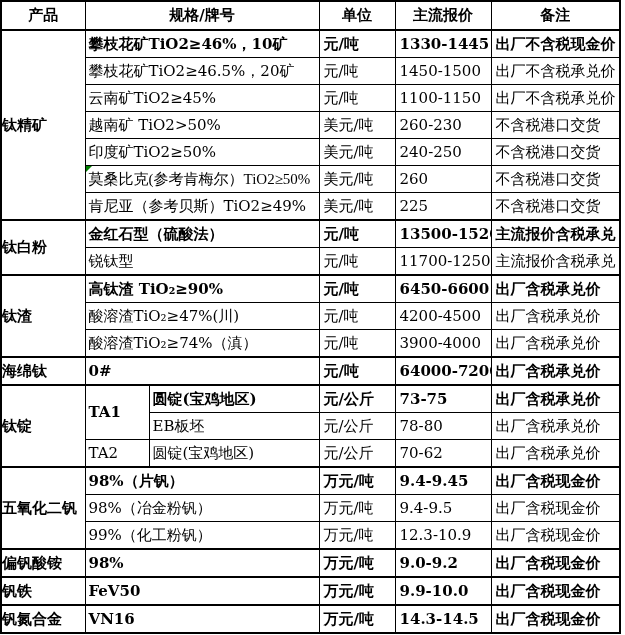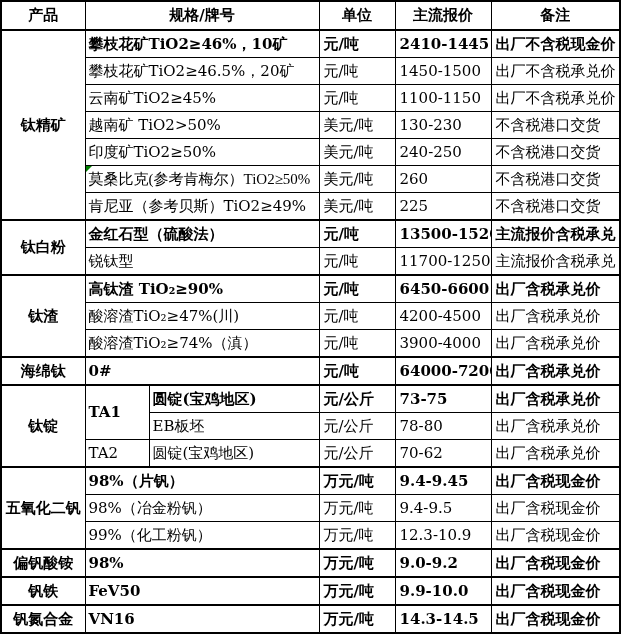--- a/index.html
+++ b/index.html
@@ -29,21 +29,20 @@
     line-height: 1.1;
   }
   .price-table thead tr { height: 29px; }
   .price-table thead th {
     font-weight: bold;
     text-align: center;
     border-bottom: 2px solid #000000;
     padding: 0;
   }
   .price-table td.product {
-    text-align: center;
     padding: 0;
   }
   .price-table td.spec, .price-table td.spec2, .price-table td.grade {
     text-align: left;
   }
   .price-table td.unit, .price-table td.price, .price-table td.note {
     text-align: left;
     padding-left: 4px;
   }
   .price-table tr.group-start td { border-top: 2px solid #000000; font-weight: bold; }
@@ -78,39 +77,39 @@
       <th>主流报价</th>
       <th>备注</th>
     </tr>
   </thead>
   <tbody>
 
     <tr class="group-start">
       <td class="product" rowspan="7">钛精矿</td>
       <td class="spec" colspan="2">攀枝花矿TiO2≥46%，10矿</td>
       <td class="unit">元/吨</td>
-      <td class="price">2410-1445</td>
+      <td class="price">1330-1445</td>
       <td class="note">出厂不含税现金价</td>
     </tr>
     <tr>
       <td class="spec" colspan="2">攀枝花矿TiO2≥46.5%，20矿</td>
       <td class="unit">元/吨</td>
       <td class="price">1450-1500</td>
       <td class="note">出厂不含税承兑价</td>
     </tr>
     <tr>
       <td class="spec" colspan="2">云南矿TiO2≥45%</td>
       <td class="unit">元/吨</td>
       <td class="price">1100-1150</td>
       <td class="note">出厂不含税承兑价</td>
     </tr>
     <tr>
       <td class="spec" colspan="2">越南矿 TiO2&gt;50%</td>
       <td class="unit">美元/吨</td>
-      <td class="price">130-230</td>
+      <td class="price">260-230</td>
       <td class="note">不含税港口交货</td>
     </tr>
     <tr>
       <td class="spec" colspan="2">印度矿TiO2≥50%</td>
       <td class="unit">美元/吨</td>
       <td class="price">240-250</td>
       <td class="note">不含税港口交货</td>
     </tr>
     <tr>
       <td class="spec has-flag" colspan="2"><span class="comment-flag"></span><span>莫桑比克(参考肯梅尔）TiO2≥50%</span></td>

